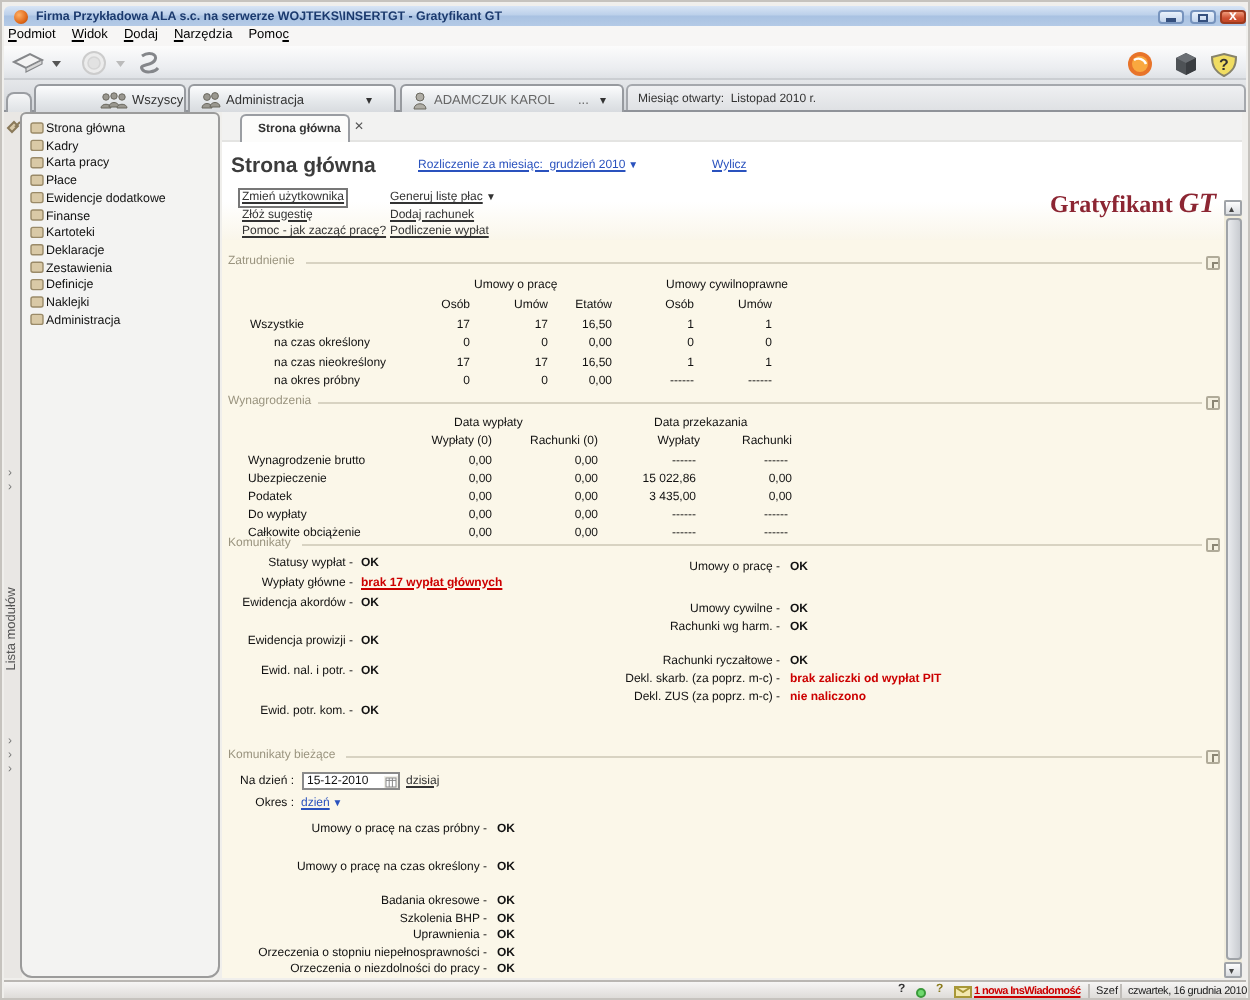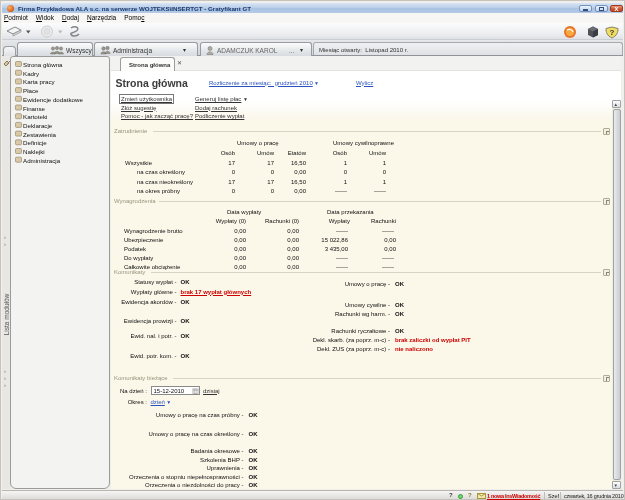--- a/index.html
+++ b/index.html
@@ -187,20 +187,21 @@
   <div class="abs t6" style="left:98px;top:23.5px;"><span class="blnk">Rozliczenie za miesiąc:&nbsp; grudzień 2010</span><span style="color:#2a52be;font-size:5px;"> ▼</span></div>
   <div class="abs t6" style="left:245px;top:23.5px;"><span class="blnk">Wylicz</span></div>
 
   <div class="abs t6" style="left:10px;top:40px;"><span class="lnk" style="outline:1px solid #777;outline-offset:1px;">Zmień użytkownika</span></div>
   <div class="abs t6" style="left:84px;top:40px;"><span class="lnk">Generuj listę płac</span> <span style="color:#333;font-size:5px;">▼</span></div>
   <div class="abs t6" style="left:10px;top:48.5px;"><span class="lnk">Złóż sugestię</span></div>
   <div class="abs t6" style="left:84px;top:48.5px;"><span class="lnk">Dodaj rachunek</span></div>
   <div class="abs t6" style="left:10px;top:57px;"><span class="lnk">Pomoc - jak zacząć pracę?</span></div>
   <div class="abs t6" style="left:84px;top:57px;"><span class="lnk">Podliczenie wypłat</span></div>
 
+  <div class="abs" style="left:414px;top:39px;font-family:'Liberation Serif',serif;font-size:12px;font-weight:bold;color:#8c2633;white-space:nowrap;">Gratyfikant <i style="font-size:14px;">GT</i></div>
 
   <div class="sechdr" style="left:3px;top:72px;">Zatrudnienie</div>
   <div class="secline" style="left:42px;top:75px;width:448px;"></div>
   <div class="secbtn" style="left:492px;top:72px;"></div>
 
   <div class="lab" style="left:126px;top:84.4px;">Umowy o pracę</div>
   <div class="lab" style="left:222px;top:84.4px;">Umowy cywilnoprawne</div>
   <div class="num" style="left:124px;top:94.3px;">Osób</div>
   <div class="num" style="left:163px;top:94.3px;">Umów</div>
   <div class="num" style="left:195px;top:94.3px;">Etatów</div>

